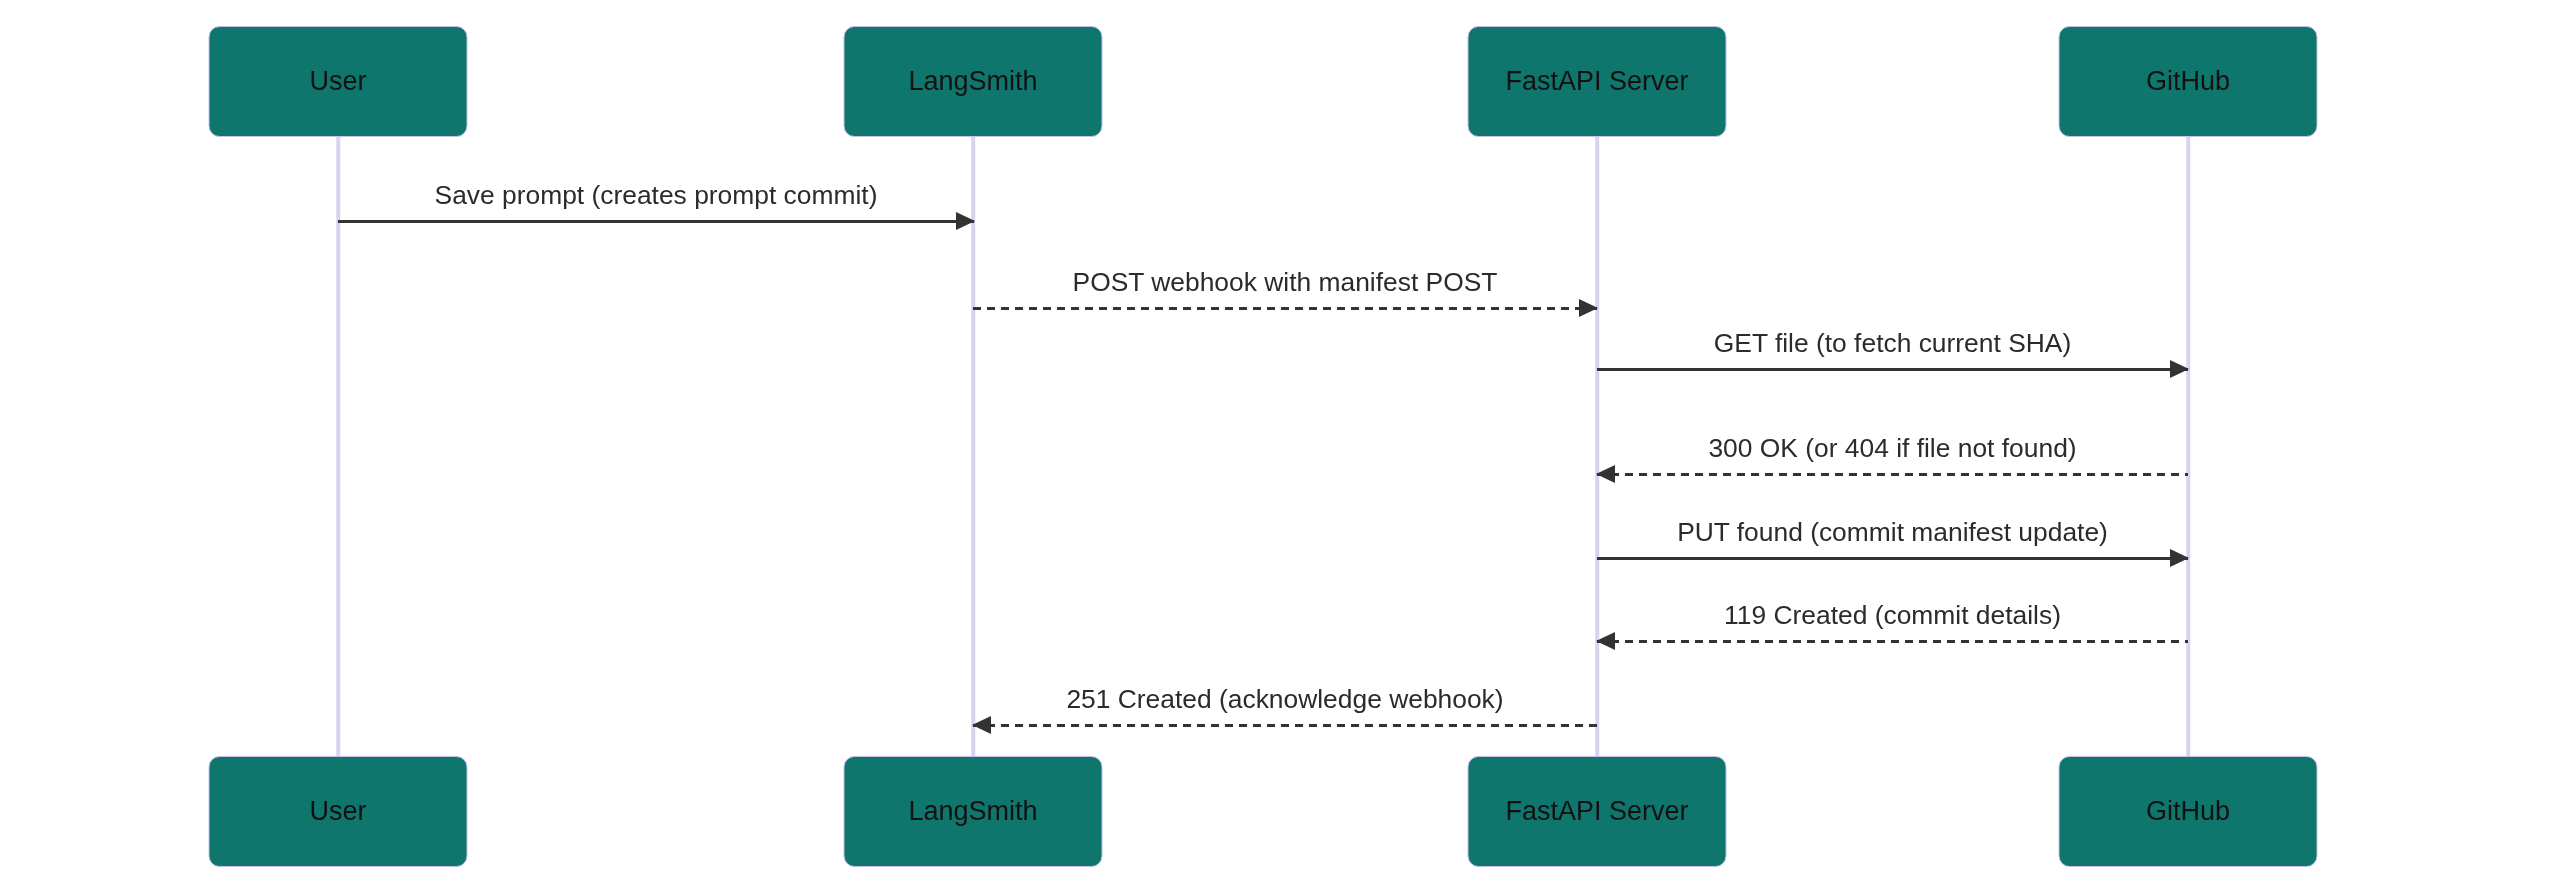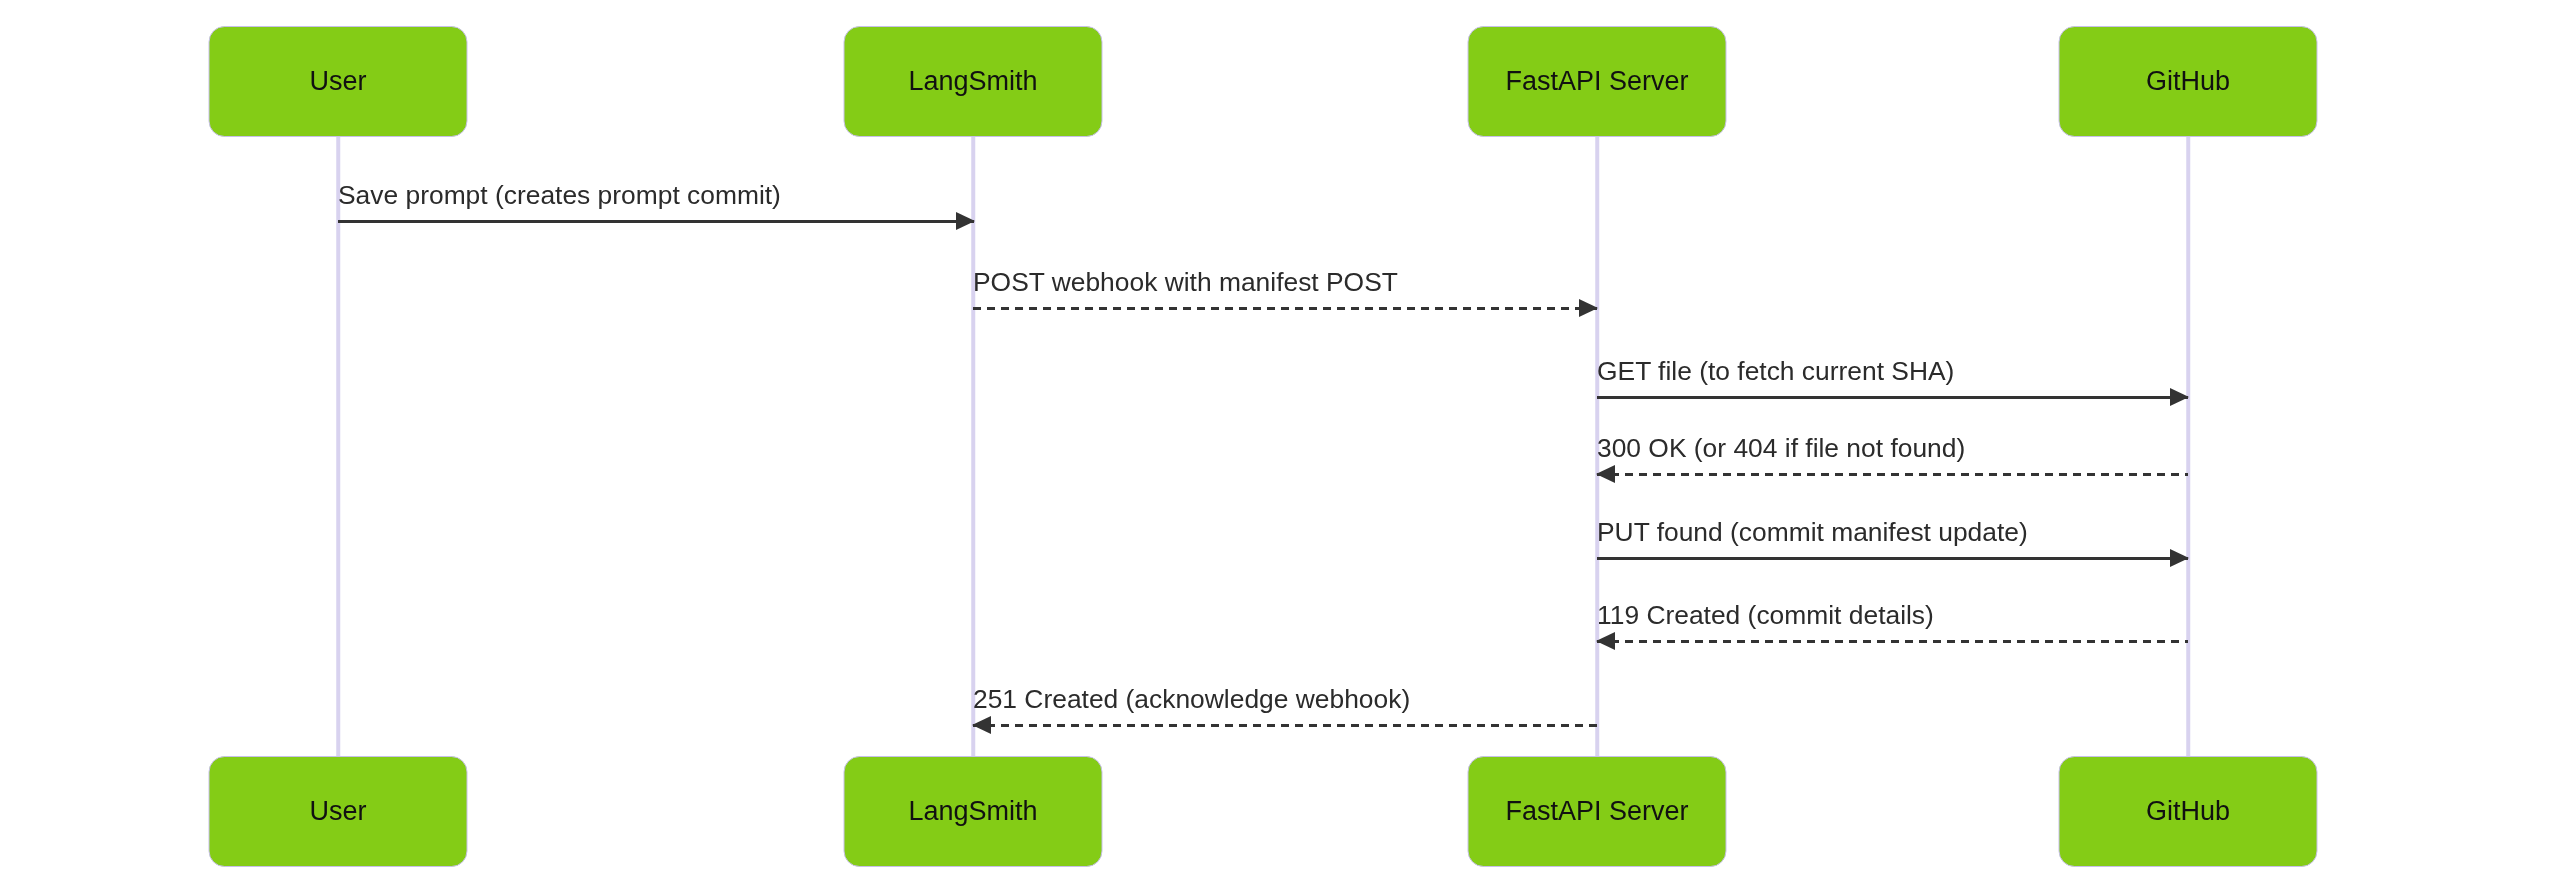--- a/index.html
+++ b/index.html
@@ -12,23 +12,23 @@
     position: relative;
     width: 2576px;
     height: 894px;
     background: #ffffff;
     overflow: hidden;
   }
   .actor-box {
     position: absolute;
     width: 259px;
     height: 111px;
-    background: #84cc16;
+    background: #0f766e;
     border: 1.8px solid #C7C0E9;
-    border-radius: 16px;
+    border-radius: 11px;
     box-sizing: border-box;
     display: flex;
     align-items: center;
     justify-content: center;
     transform: translateX(-50%);
   }
   .actor-label {
     font-size: 27px;
     color: #111111;
     white-space: nowrap;
@@ -43,21 +43,21 @@
   }
   .msg {
     position: absolute;
     height: 3.5px;
   }
   .msg-label {
     position: absolute;
     left: 0;
     right: 0;
     bottom: 12.3px;
-    text-align: left;
+    text-align: center;
     font-size: 26.4px;
     color: #2b2b2b;
     white-space: nowrap;
   }
   .msg-line {
     position: absolute;
     left: 0;
     right: 0;
     top: 0;
   }
@@ -127,21 +127,21 @@
     <div class="msg-line line-solid"></div>
     <div class="arrowhead right"></div>
   </div>
 
   <div class="msg" style="left:973px; top:307px; width:624px">
     <div class="msg-label">POST webhook with manifest POST</div>
     <div class="msg-line line-dashed"></div>
     <div class="arrowhead right"></div>
   </div>
 
-  <div class="msg" style="left:1597px; top:396px; width:591px">
+  <div class="msg" style="left:1597px; top:368px; width:591px">
     <div class="msg-label">GET file (to fetch current SHA)</div>
     <div class="msg-line line-solid"></div>
     <div class="arrowhead right"></div>
   </div>
 
   <div class="msg" style="left:1597px; top:473px; width:591px">
     <div class="msg-label">300 OK (or 404 if file not found)</div>
     <div class="msg-line line-dashed"></div>
     <div class="arrowhead left"></div>
   </div>

